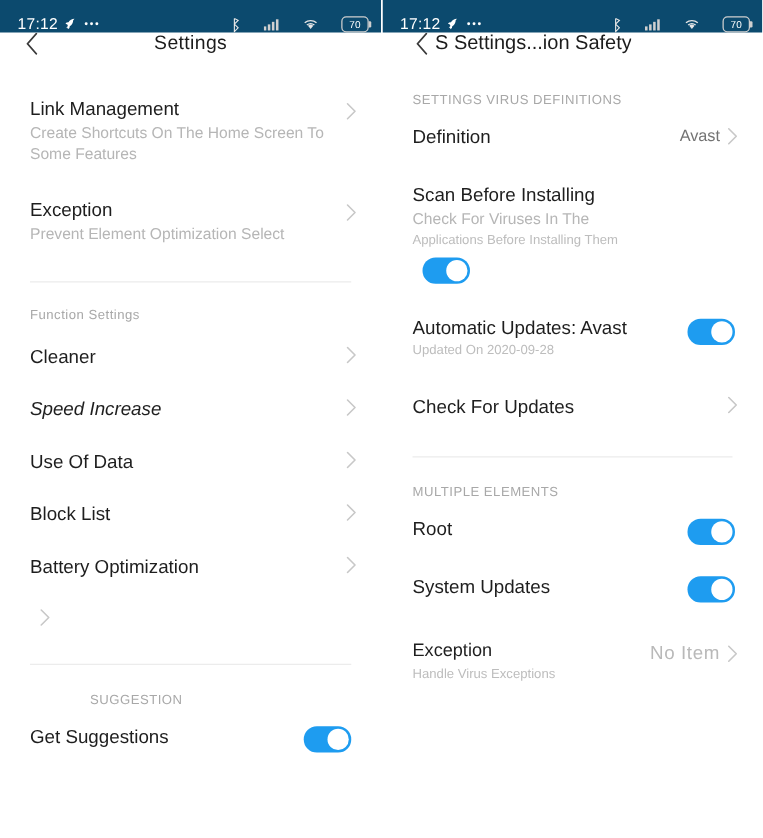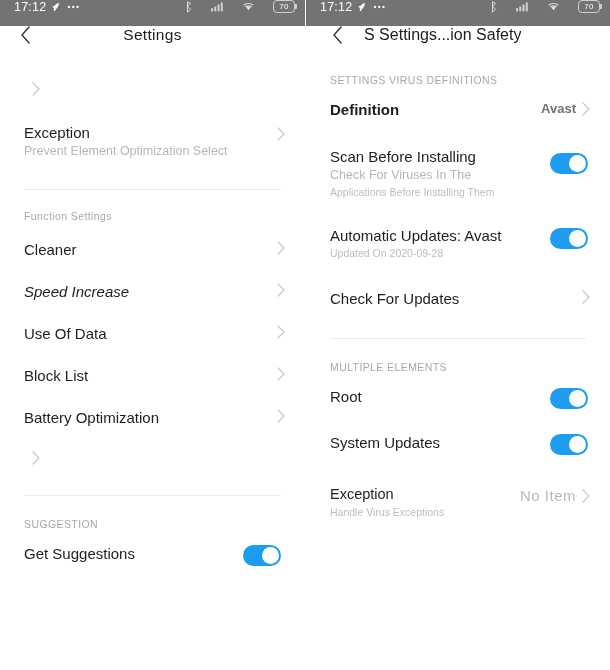--- a/index.html
+++ b/index.html
@@ -14,24 +14,24 @@
     width: 305px; height: 670px;
     background: #ffffff;
     position: relative;
     overflow: hidden;
   }
   .phone.right { border-left: 1px solid #ffffff; }
 
   
   .statusbar {
     height: 26px;
-    background: #737373;
+    background: #0c4a6e;
     color: #ffffff;
     display: flex;
-    align-items: flex-start;
+    align-items: flex-end;
     justify-content: space-between;
     padding: 0 10px 0 14px;
     font-size: 12px;
     letter-spacing: .2px;
   }
   .sb-left { display: flex; align-items: center; gap: 5px; }
   .sb-time { font-size: 12.5px; font-weight: 400; }
   .sb-right { display: flex; align-items: center; gap: 18px; }
   .ico { display: inline-block; line-height: 1; }
   .ico svg { display: block; }
@@ -71,21 +71,21 @@
   .nav-title-center {
     position: absolute;
     left: 0; right: 0;
     text-align: center;
     font-size: 15.5px;
     color: #1c1c1c;
     letter-spacing: .3px;
     pointer-events: none;
   }
   .nav-title-left {
-    margin-left: 16px;
+    margin-left: 0;
     font-size: 16px;
     color: #1c1c1c;
     white-space: nowrap;
     overflow: hidden;
   }
 
   
   .content { padding: 0 0 0 0; }
   .section-head {
     font-size: 10.5px;
@@ -214,20 +214,24 @@
               <path d="M9 1L2 9l7 8" stroke="#3a3a3a" stroke-width="1.5" fill="none" stroke-linecap="round" stroke-linejoin="round"></path>
             </svg>
         </span>
       </div>
       <div class="nav-title-center">Settings</div>
     </div>
 
     <div class="content">
 
       <div class="row" style="padding-top:14px;">
+        <div class="row-main">
+          <div class="row-title big">Link Management</div>
+          <div class="row-sub">Create Shortcuts On The Home Screen To Some Features</div>
+        </div>
         <div class="row-right" style="padding-top:4px;">
           <span class="chev">
             <svg width="8" height="14" viewBox="0 0 8 14">
                 <path d="M1 1l6 6-6 6" stroke="#c8c8c8" stroke-width="1.3" fill="none" stroke-linecap="round" stroke-linejoin="round"></path>
               </svg>
           </span>
         </div>
       </div>
 
       <div class="row" style="padding-top:16px;">
@@ -318,21 +322,21 @@
           <span class="chev">
             <svg width="8" height="14" viewBox="0 0 8 14">
                 <path d="M1 1l6 6-6 6" stroke="#c8c8c8" stroke-width="1.3" fill="none" stroke-linecap="round" stroke-linejoin="round"></path>
               </svg>
           </span>
         </div>
       </div>
 
       <div class="divider" style="margin-top:18px;"></div>
 
-      <div class="section-head" style="padding-top:16px;padding-bottom:6px;">SUGGESTION</div>
+      <div class="section-head" style="padding-top:16px;padding-bottom:6px;margin-left:48px;">SUGGESTION</div>
 
       <div class="row" style="padding-top:8px;padding-bottom:12px;padding-right:24px;">
         <div class="row-main">
           <div class="row-title big">Get Suggestions</div>
         </div>
         <div class="row-right">
           <div class="toggle">
             <div class="knob"></div>
           </div>
         </div>
@@ -393,35 +397,35 @@
             </svg>
         </span>
       </div>
       <div class="nav-title-left">S Settings...ion Safety</div>
     </div>
 
     <div class="content">
 
       <div class="section-head" style="padding-top:10px;padding-bottom:8px;">SETTINGS VIRUS DEFINITIONS</div>
 
-      <div class="row" style="padding-top:6px;padding-bottom:12px;font-weight:bold;">
+      <div class="row" style="padding-top:6px;padding-bottom:12px;">
         <div class="row-main">
           <div class="row-title big">Definition</div>
         </div>
         <div class="row-right">
           <span class="row-value">Avast</span>
           <span class="chev">
             <svg width="8" height="14" viewBox="0 0 8 14">
                 <path d="M1 1l6 6-6 6" stroke="#c8c8c8" stroke-width="1.3" fill="none" stroke-linecap="round" stroke-linejoin="round"></path>
               </svg>
           </span>
         </div>
       </div>
 
-      <div class="row clipped" style="padding-top:16px;padding-bottom:10px;padding-right:22px;">
+      <div class="row clipped" style="padding-top:16px;padding-bottom:10px;padding-right:22px;flex-direction:column;">
         <div class="row-main">
           <div class="row-title big">Scan Before Installing</div>
           <div class="row-sub">Check For Viruses In The</div>
           <div class="row-sub small">Applications Before Installing Them</div>
         </div>
         <div class="row-right" style="padding-top:6px;">
           <div class="toggle">
             <div class="knob"></div>
           </div>
         </div>

